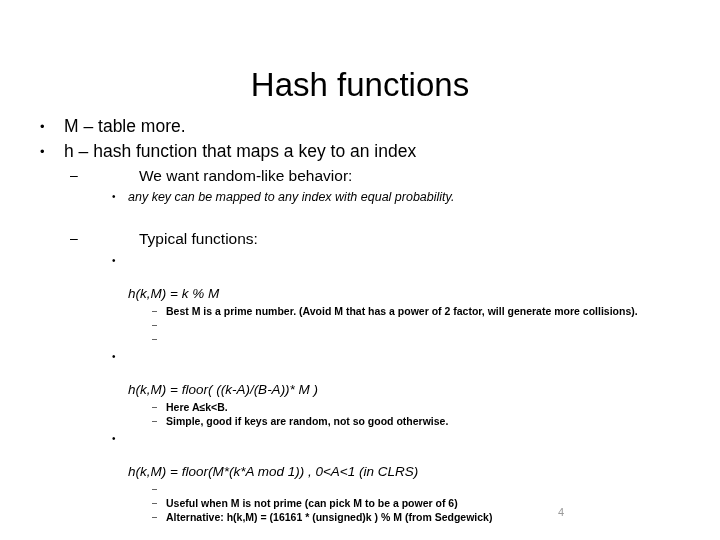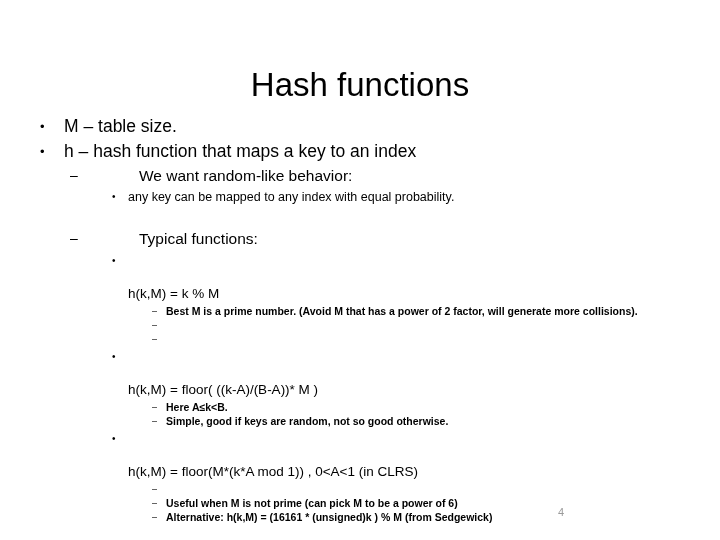--- a/index.html
+++ b/index.html
@@ -80,21 +80,21 @@
   .lvl2 .marker { width: 21px; font-size: 14px; line-height: 23px; }
   .lvl2 .text   { line-height: 23px; margin-left: 48px; }
 
   
   .lvl3 {
     padding-left: 112px;
     font-size: 12.5px;
     line-height: 20px;
   }
   .lvl3 .marker { width: 16px; font-size: 10px; line-height: 20px; }
-  .lvl3 .text   { line-height: 20px; }
+  .lvl3 .text   { line-height: 20px; font-style: italic; }
 
   
   .lvl3.formula { font-size: 13.5px; line-height: 21px; }
   .lvl3.formula .marker { line-height: 21px; }
   .lvl3.formula .text { line-height: 21px; margin-top: 33px; }
 
   
   .lvl4 {
     padding-left: 152px;
     font-size: 10.5px;
@@ -124,21 +124,21 @@
 <body>
 
 <div class="slide">
 
   <h1 class="slide-title">Hash functions</h1>
 
   <div class="body-area">
 
     <div class="row lvl1">
       <span class="marker">•</span>
-      <span class="text">M – table size.</span>
+      <span class="text">M – table more.</span>
     </div>
 
     <div class="row lvl1">
       <span class="marker">•</span>
       <span class="text">h – hash function that maps a key to an index</span>
     </div>
 
     <div class="row lvl2">
       <span class="marker">–</span>
       <span class="text">We want random-like behavior:</span>

